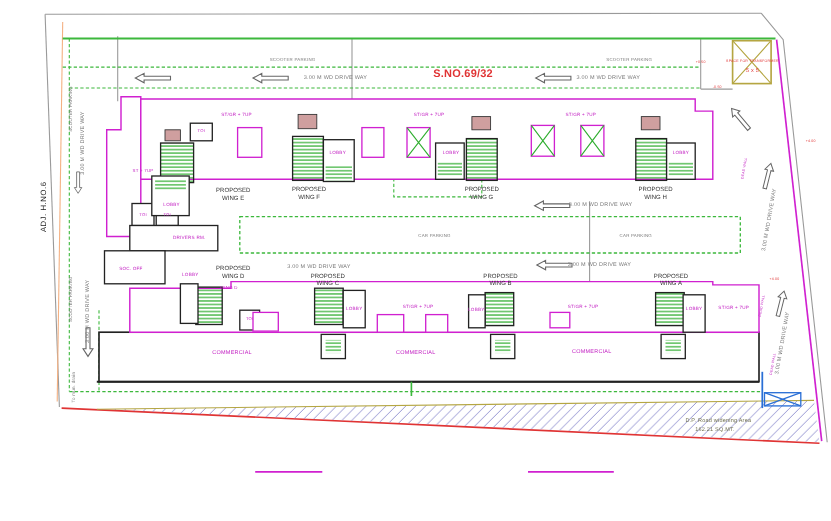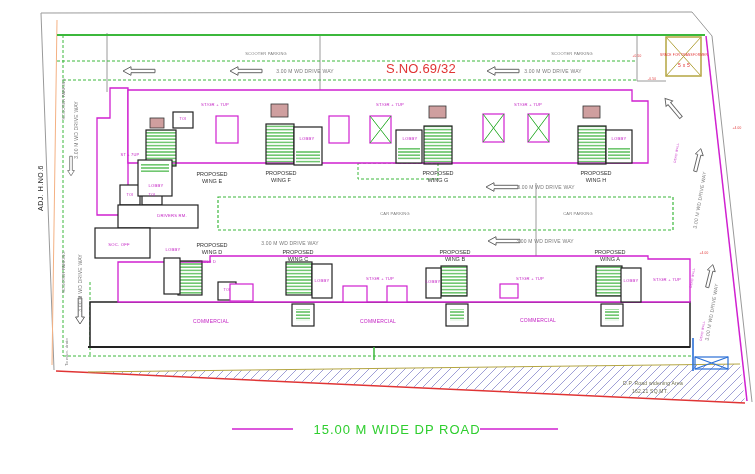--- a/index.html
+++ b/index.html
@@ -7,21 +7,21 @@
         font-family:"Liberation Sans",sans-serif;overflow:hidden;}
   .plan svg{position:absolute;left:0;top:0;}
   .lbl{position:absolute;transform:translate(-50%,-50%);white-space:nowrap;
        font-size:4.5px;color:#7a7a7a;letter-spacing:.2px;line-height:1;}
   .v  {transform:translate(-50%,-50%) rotate(-90deg);}
   .r80{transform:translate(-50%,-50%) rotate(-80deg);}
   .mag{color:#c322c3;} .red{color:#e03434;}   .olv{color:#6e6e50;}
   .wing{position:absolute;transform:translate(-50%,-50%);text-align:center;
         font-size:5.5px;line-height:6.5px;color:#333;white-space:nowrap;}
   .dproad{font-size:13px;letter-spacing:1px;color:#2fce2f;}
-  .sno{font-size:13px;}
+  .sno{font-size:10px;font-weight:bold;}
   .adj{font-size:7px;color:#222;letter-spacing:.5px;}
 </style>
 </head>
 <body>
 
 <div class="plan">
 
 <svg width="755" height="474" viewBox="0 0 755 474">
   <defs>
     <pattern id="treads" width="6" height="3.2" patternUnits="userSpaceOnUse">
@@ -298,21 +298,20 @@
 <span class="lbl" style="left:578px;top:214px;font-size:4px">CAR PARKING</span>
 
 <span class="lbl mag" style="left:183px;top:120px;font-size:3.8px">TOI</span>
 <span class="lbl mag" style="left:130px;top:196px;font-size:3.8px">TOI</span>
 <span class="lbl mag" style="left:152px;top:196px;font-size:3.8px">TOI</span>
 <span class="lbl mag" style="left:227px;top:291px;font-size:3.8px">TOI</span>
 
 <span class="lbl olv" style="left:653px;top:383px;font-size:5px">D.P. Road widening Area</span>
 <span class="lbl olv" style="left:650px;top:391px;font-size:5px">162.21 SQ.MT.</span>
 
-<span class="lbl dproad" style="left:397px;top:429px">15.00 M WIDE DP ROAD</span>
 
 <span class="lbl v" style="left:67px;top:352px;font-size:4.2px">To mun. drain</span>
 
 <span class="lbl r80 mag" style="left:677px;top:153px;font-size:3.2px">DEAD WALL</span>
 <span class="lbl r80 mag" style="left:693px;top:278px;font-size:3.2px">DEAD WALL</span>
 <span class="lbl r80 mag" style="left:703px;top:331px;font-size:3.2px">DEAD WALL</span>
 
 <span class="lbl red" style="left:637px;top:57px;font-size:3.2px">+0.50</span>
 <span class="lbl red" style="left:652px;top:80px;font-size:3.2px">-0.50</span>
 <span class="lbl red" style="left:737px;top:129px;font-size:3.2px">+4.00</span>

